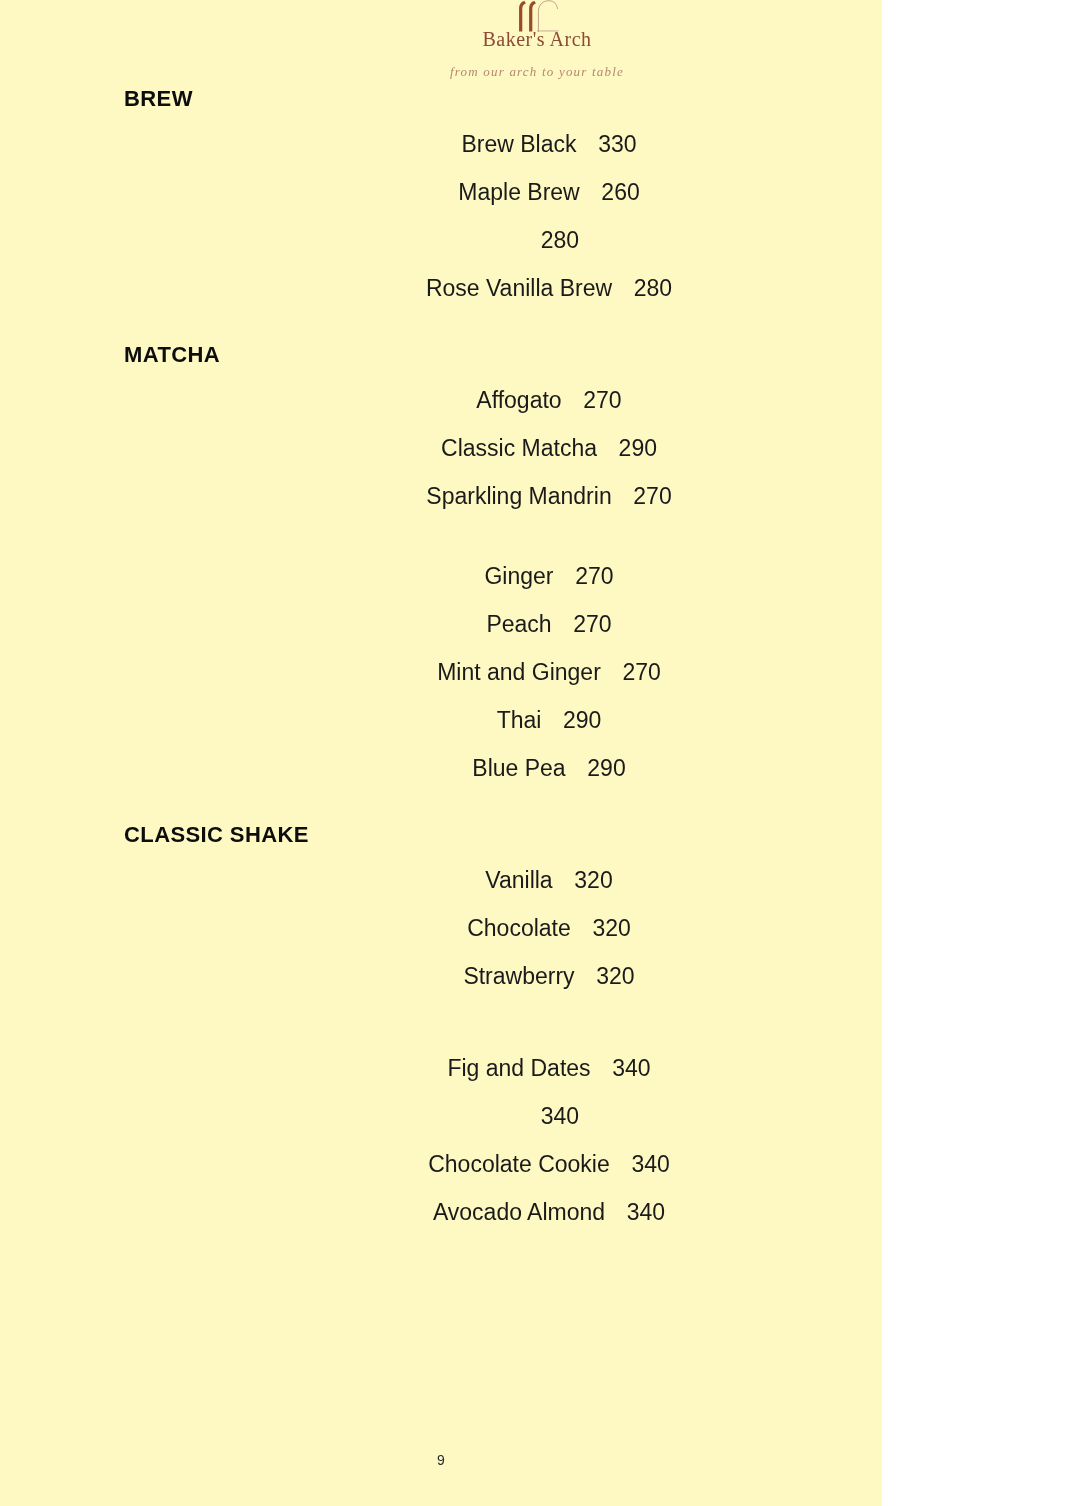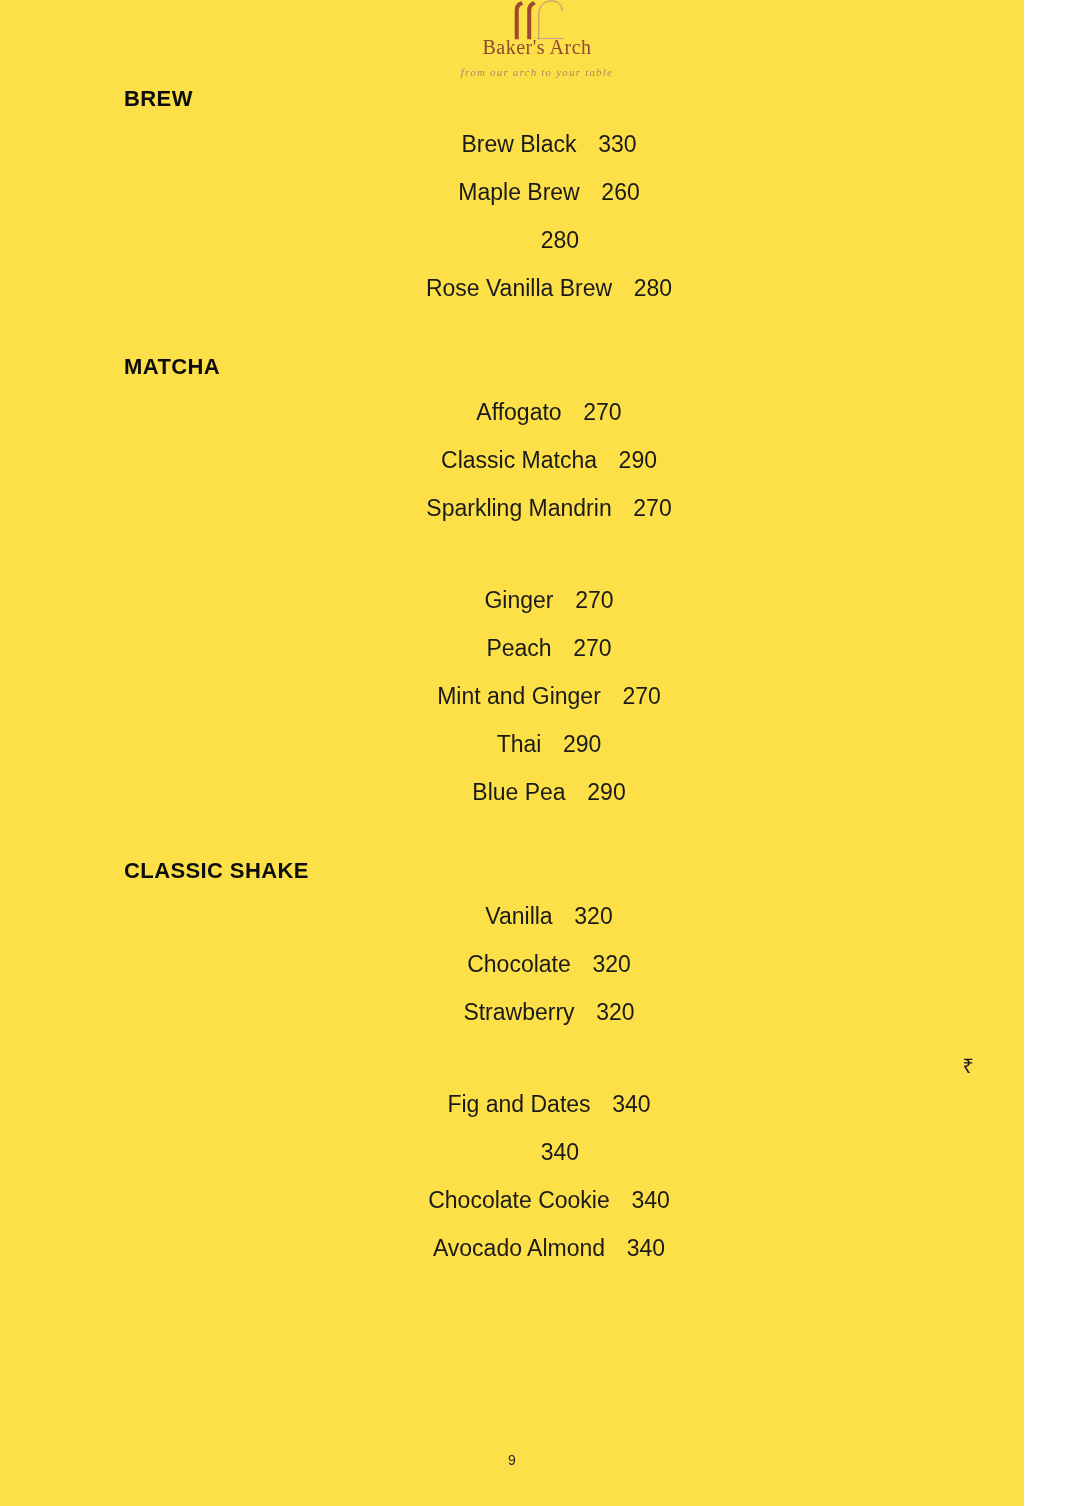--- a/index.html
+++ b/index.html
@@ -6,23 +6,23 @@
     margin: 0;
     padding: 0;
     background: #ffffff;
   }
   body {
     font-family: "Liberation Sans", sans-serif;
     color: #111111;
   }
   .page {
     position: relative;
-    width: 1024px;
+    width: 882px;
     height: 1506px;
-    background: #fde047;
+    background: #fef9c3;
     overflow: hidden;
     box-sizing: border-box;
   }
 
   
   .logo-wrap {
     position: absolute;
     top: 0px;
     left: 0;
     width: 1074px;
@@ -40,23 +40,23 @@
   .logo-text {
     margin-top: -4px;
     font-family: "Liberation Serif", serif;
     font-size: 20px;
     letter-spacing: 0.5px;
     color: #8e4a33;
     line-height: 1;
     white-space: nowrap;
   }
   .logo-sub {
-    margin-top: 10px;
+    margin-top: 16px;
     font-family: "Liberation Serif", serif;
-    font-size: 11px;
+    font-size: 13px;
     font-style: italic;
     letter-spacing: 1.2px;
     color: #a9725d;
     line-height: 1;
     opacity: 0.85;
     white-space: nowrap;
   }
 
   
   .menu {
@@ -64,21 +64,21 @@
     left: 124px;
     top: 88px;
     width: 850px;
   }
 
   .section {
     margin: 0;
     padding: 0;
   }
   .section + .section {
-    margin-top: 44px;
+    margin-top: 32px;
   }
 
   .section-title {
     font-size: 22px;
     font-weight: bold;
     letter-spacing: 0.4px;
     color: #0d0d0d;
     line-height: 1;
     margin: 0 0 10px 0;
     text-transform: none;

